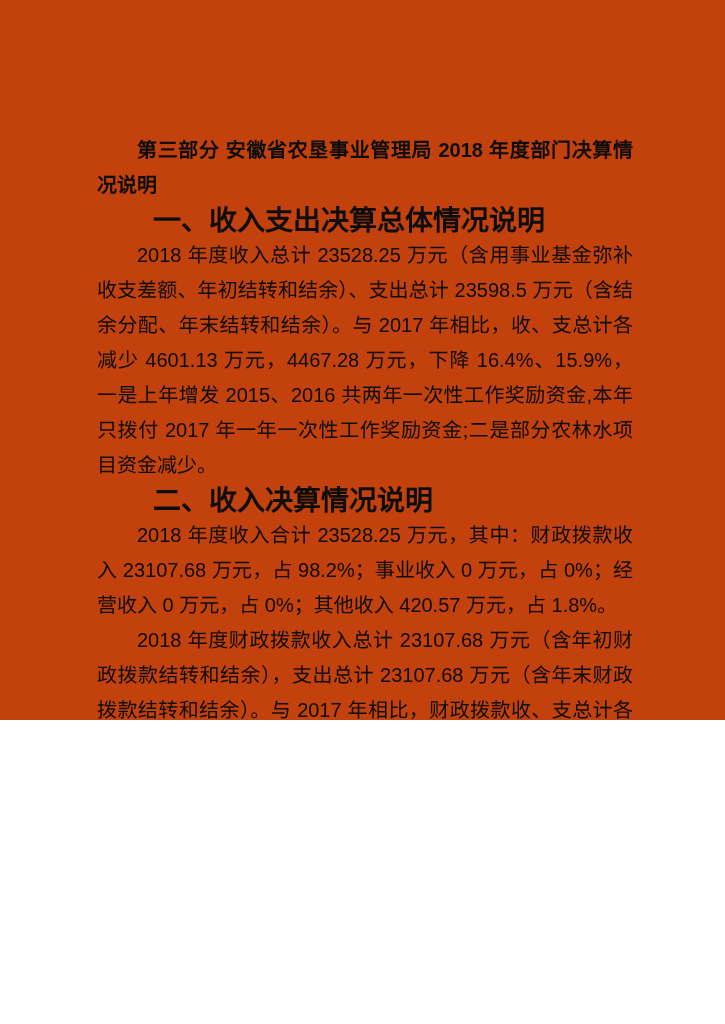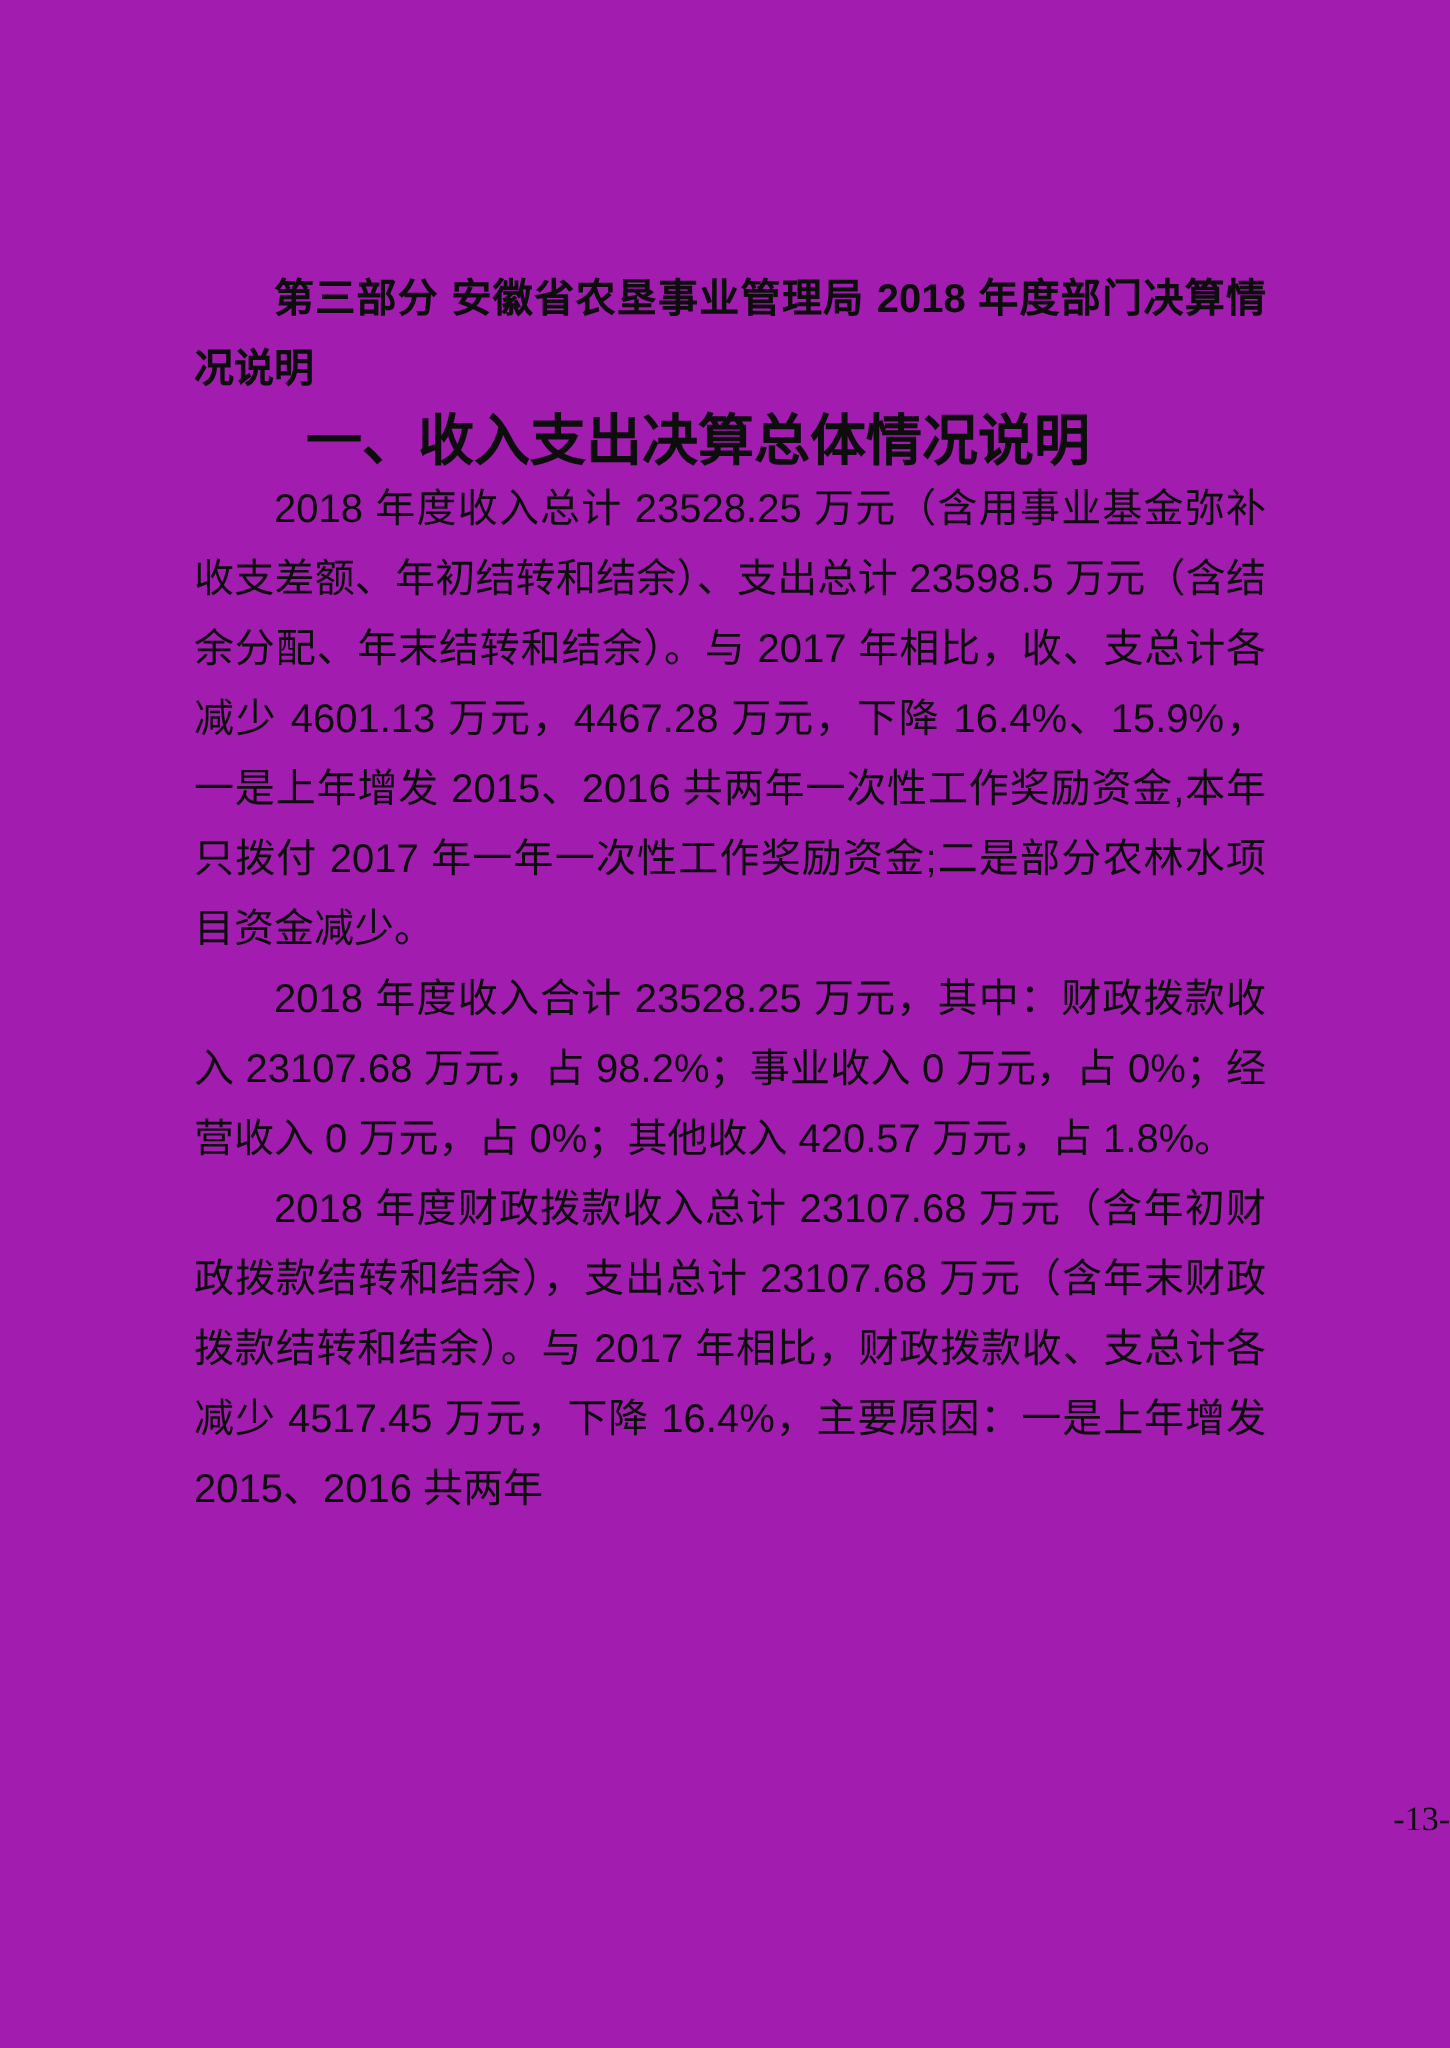--- a/index.html
+++ b/index.html
@@ -3,22 +3,22 @@
 <meta charset="utf-8">
 <style>
   * { margin: 0; padding: 0; box-sizing: border-box; }
   html, body {
     background: #ffffff;
     font-family: "Liberation Serif", serif;
   }
   .page {
     position: relative;
     width: 725px;
-    height: 1024px;
-    background: #a21caf;
+    height: 720px;
+    background: #c2410c;
     color: #111111;
     overflow: hidden;
   }
   .content {
     position: absolute;
     top: 133px;
     left: 97px;
     width: 536px;
   }
   .doc-title {
@@ -64,20 +64,21 @@
 <body>
 
 <div class="page">
   <div class="content">
 
     <h1 class="doc-title">第三部分 安徽省农垦事业管理局 2018 年度部门决算情况说明</h1>
 
     <h2 class="section-heading">一、收入支出决算总体情况说明</h2>
     <p class="body-para">2018 年度收入总计 23528.25 万元（含用事业基金弥补收支差额、年初结转和结余）、支出总计 23598.5 万元（含结余分配、年末结转和结余）。与 2017 年相比，收、支总计各减少 4601.13 万元，4467.28 万元，下降 16.4%、15.9%，一是上年增发 2015、2016 共两年一次性工作奖励资金,本年只拨付 2017 年一年一次性工作奖励资金;二是部分农林水项目资金减少。</p>
 
+    <h2 class="section-heading">二、收入决算情况说明</h2>
     <p class="body-para">2018 年度收入合计 23528.25 万元，其中：财政拨款收入 23107.68 万元，占 98.2%；事业收入 0 万元，占 0%；经营收入 0 万元，占 0%；其他收入 420.57 万元，占 1.8%。</p>
 
 
     <p class="body-para">2018 年度财政拨款收入总计 23107.68 万元（含年初财政拨款结转和结余），支出总计 23107.68 万元（含年末财政拨款结转和结余）。与 2017 年相比，财政拨款收、支总计各减少 4517.45 万元，下降 16.4%，主要原因：一是上年增发 2015、2016 共两年</p>
 
   </div>
 
   <div class="page-footer">-13-</div>
 </div>
 

